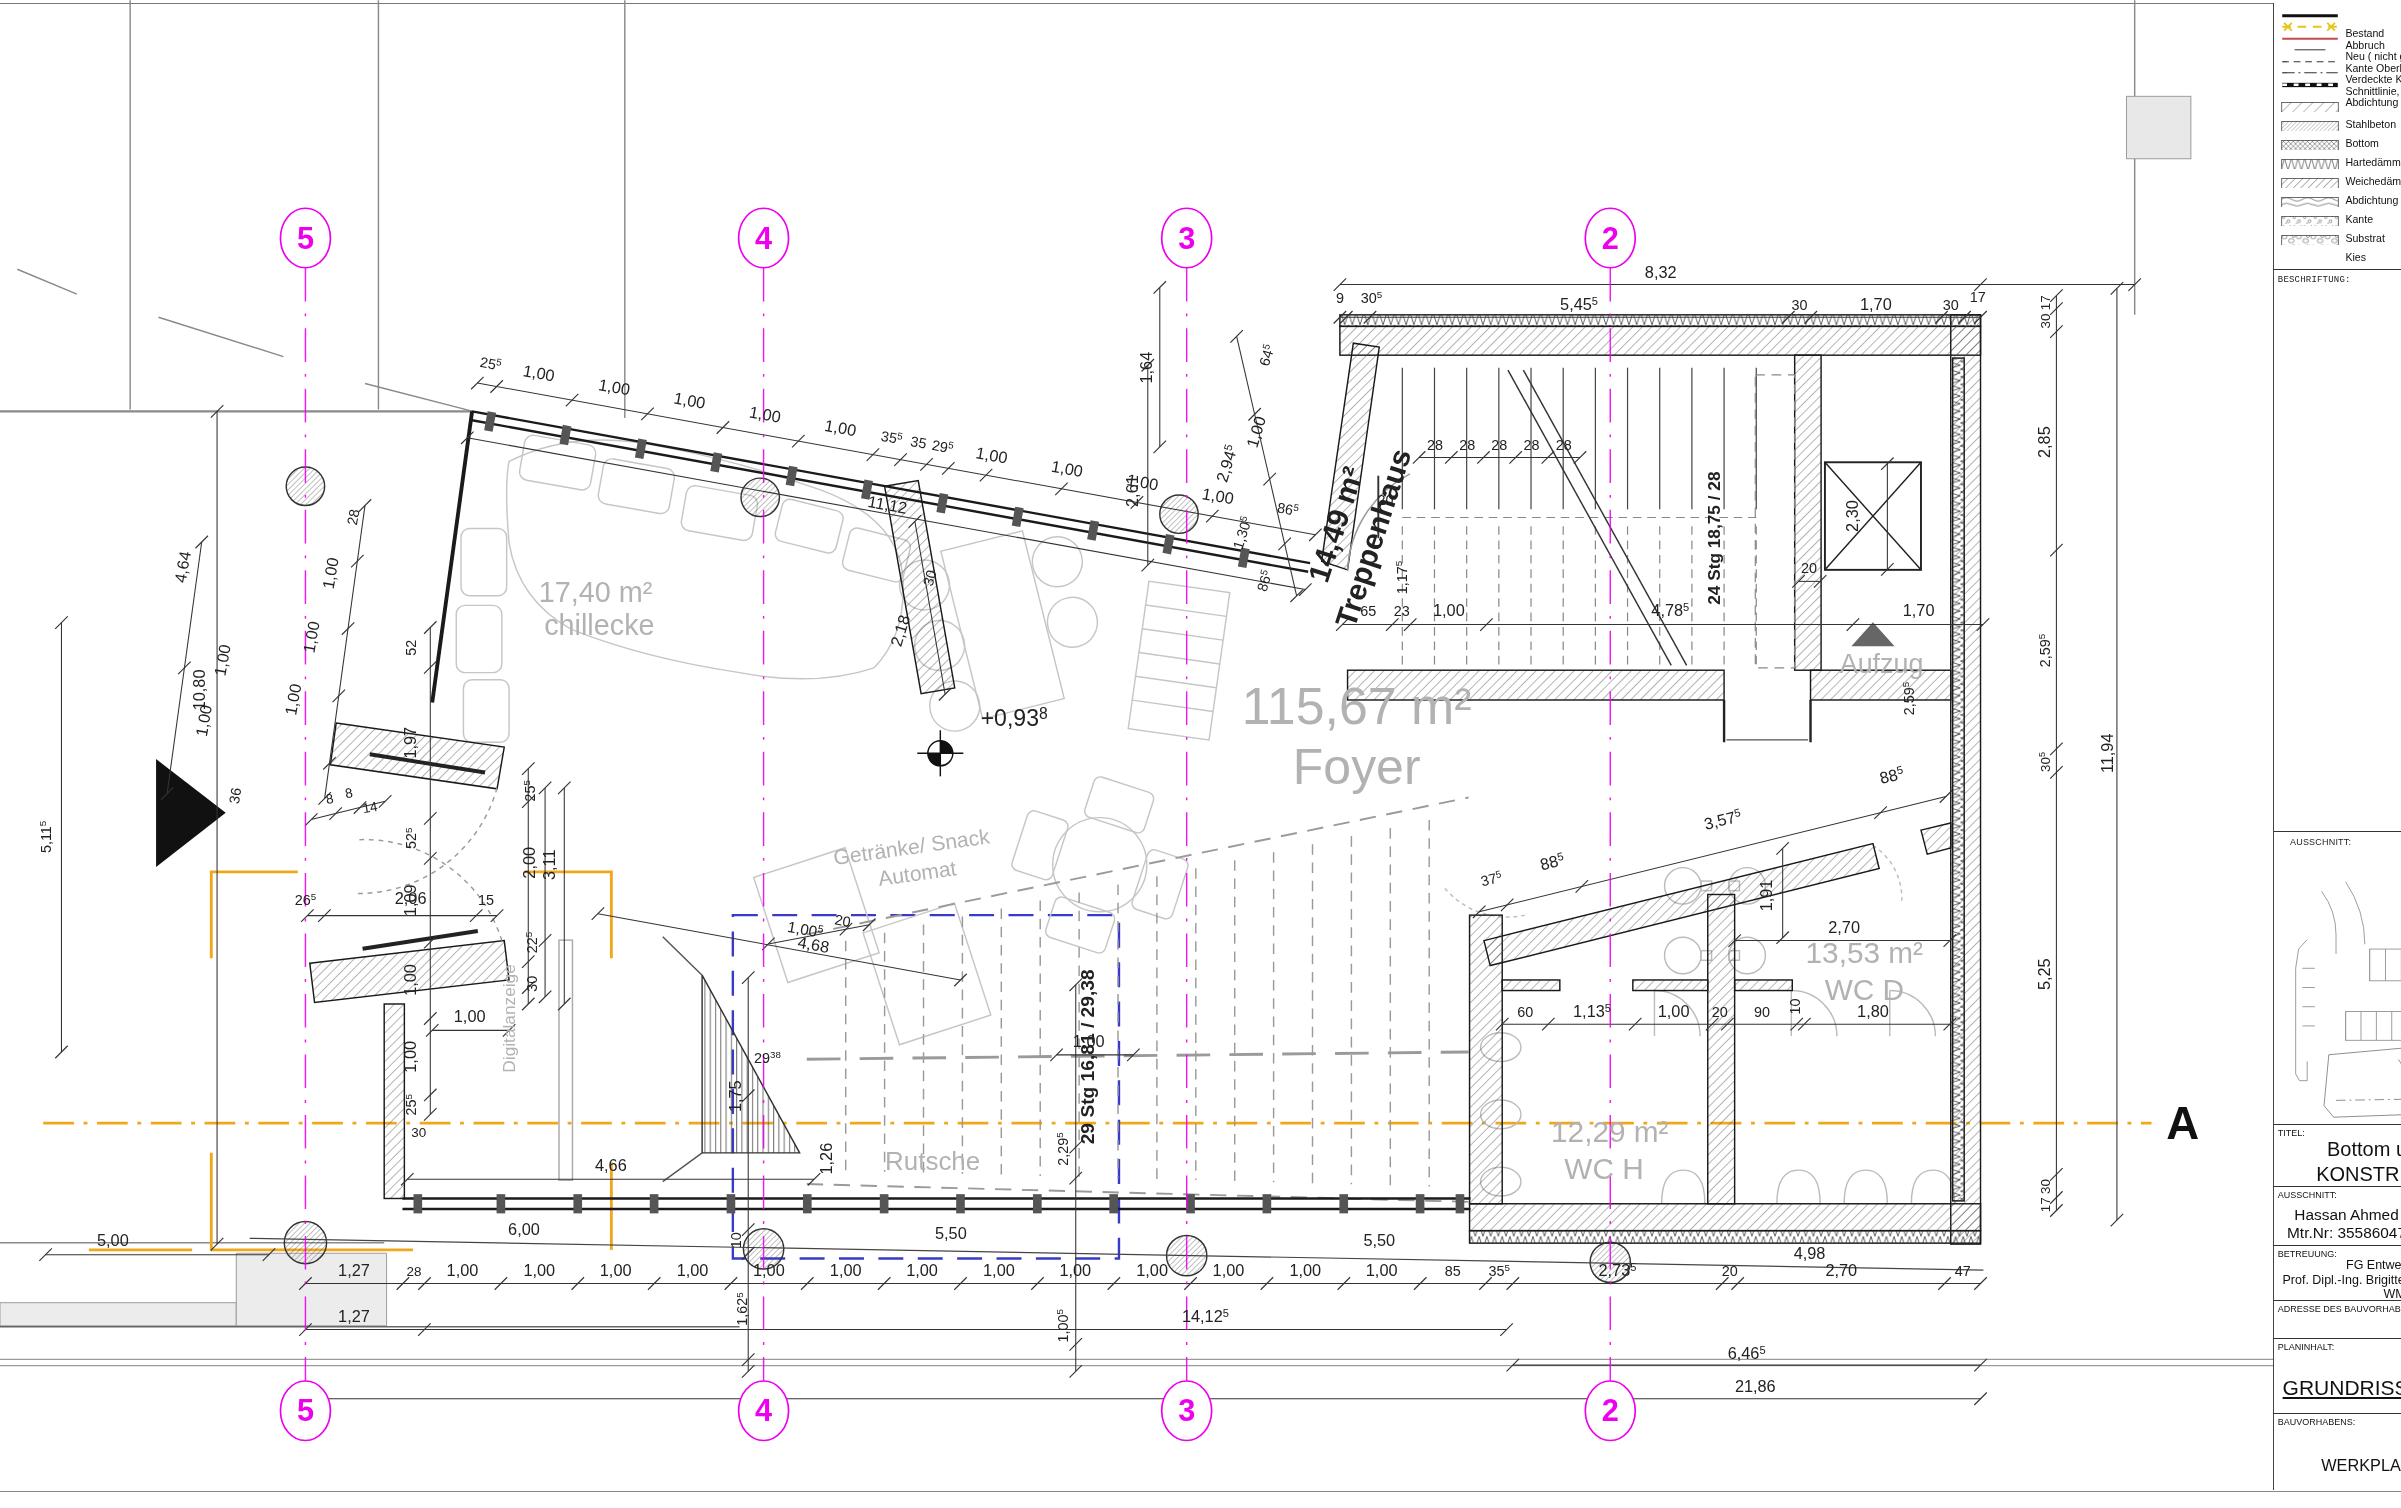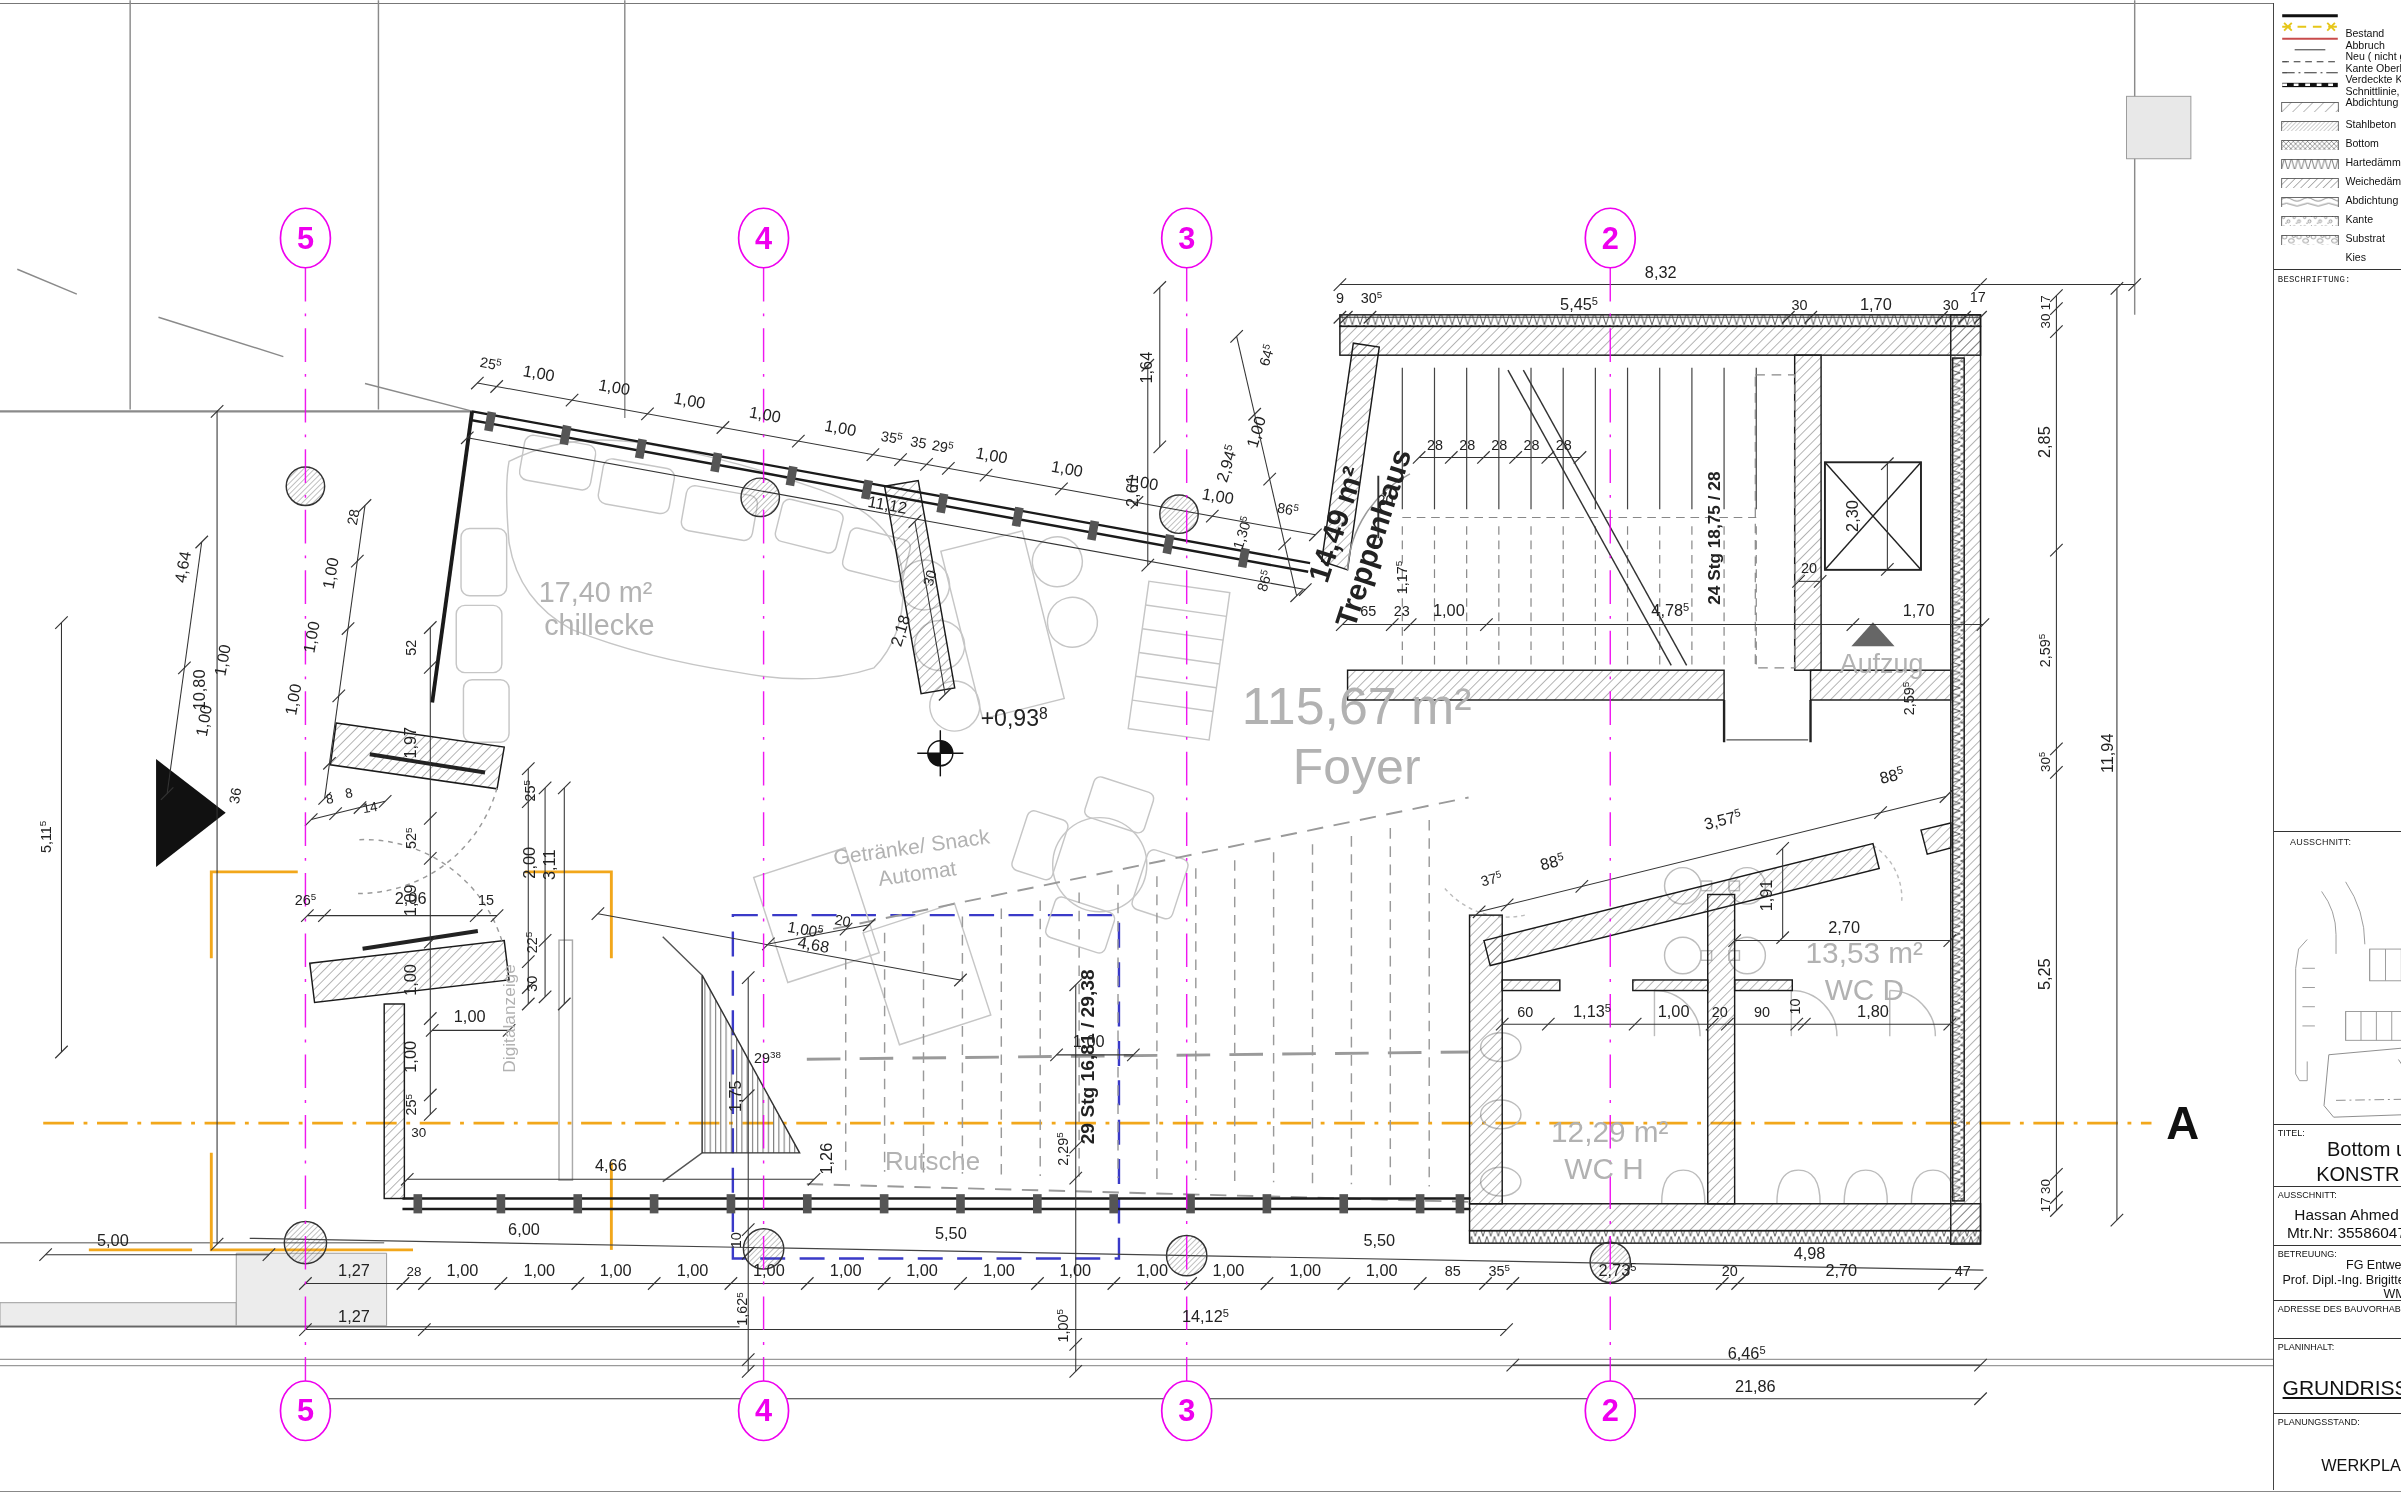--- a/index.html
+++ b/index.html
@@ -926,20 +926,20 @@
 
       </div>
       <div class="tb-row" style="top:1335px;height:74px;">
 
         <span class="tb-label">PLANINHALT:</span>
         <div style="position:absolute;left:8.6px;top:37px;font-size:21px;" class="u">GRUNDRISSSCHNITT</div>
 
       </div>
       <div class="tb-row" style="top:1410px;height:77px;">
 
-        <span class="tb-label">PLANUNGSSTAND:</span>
+        <span class="tb-label">BAUVORHABENS:</span>
         <div style="position:absolute;left:0;width:222px;top:42px;text-align:center;font-size:16.3px;">WERKPLANUNG</div>
 
       </div>
     </div>
   </div>
 </div>
 
 
 </body></html>

